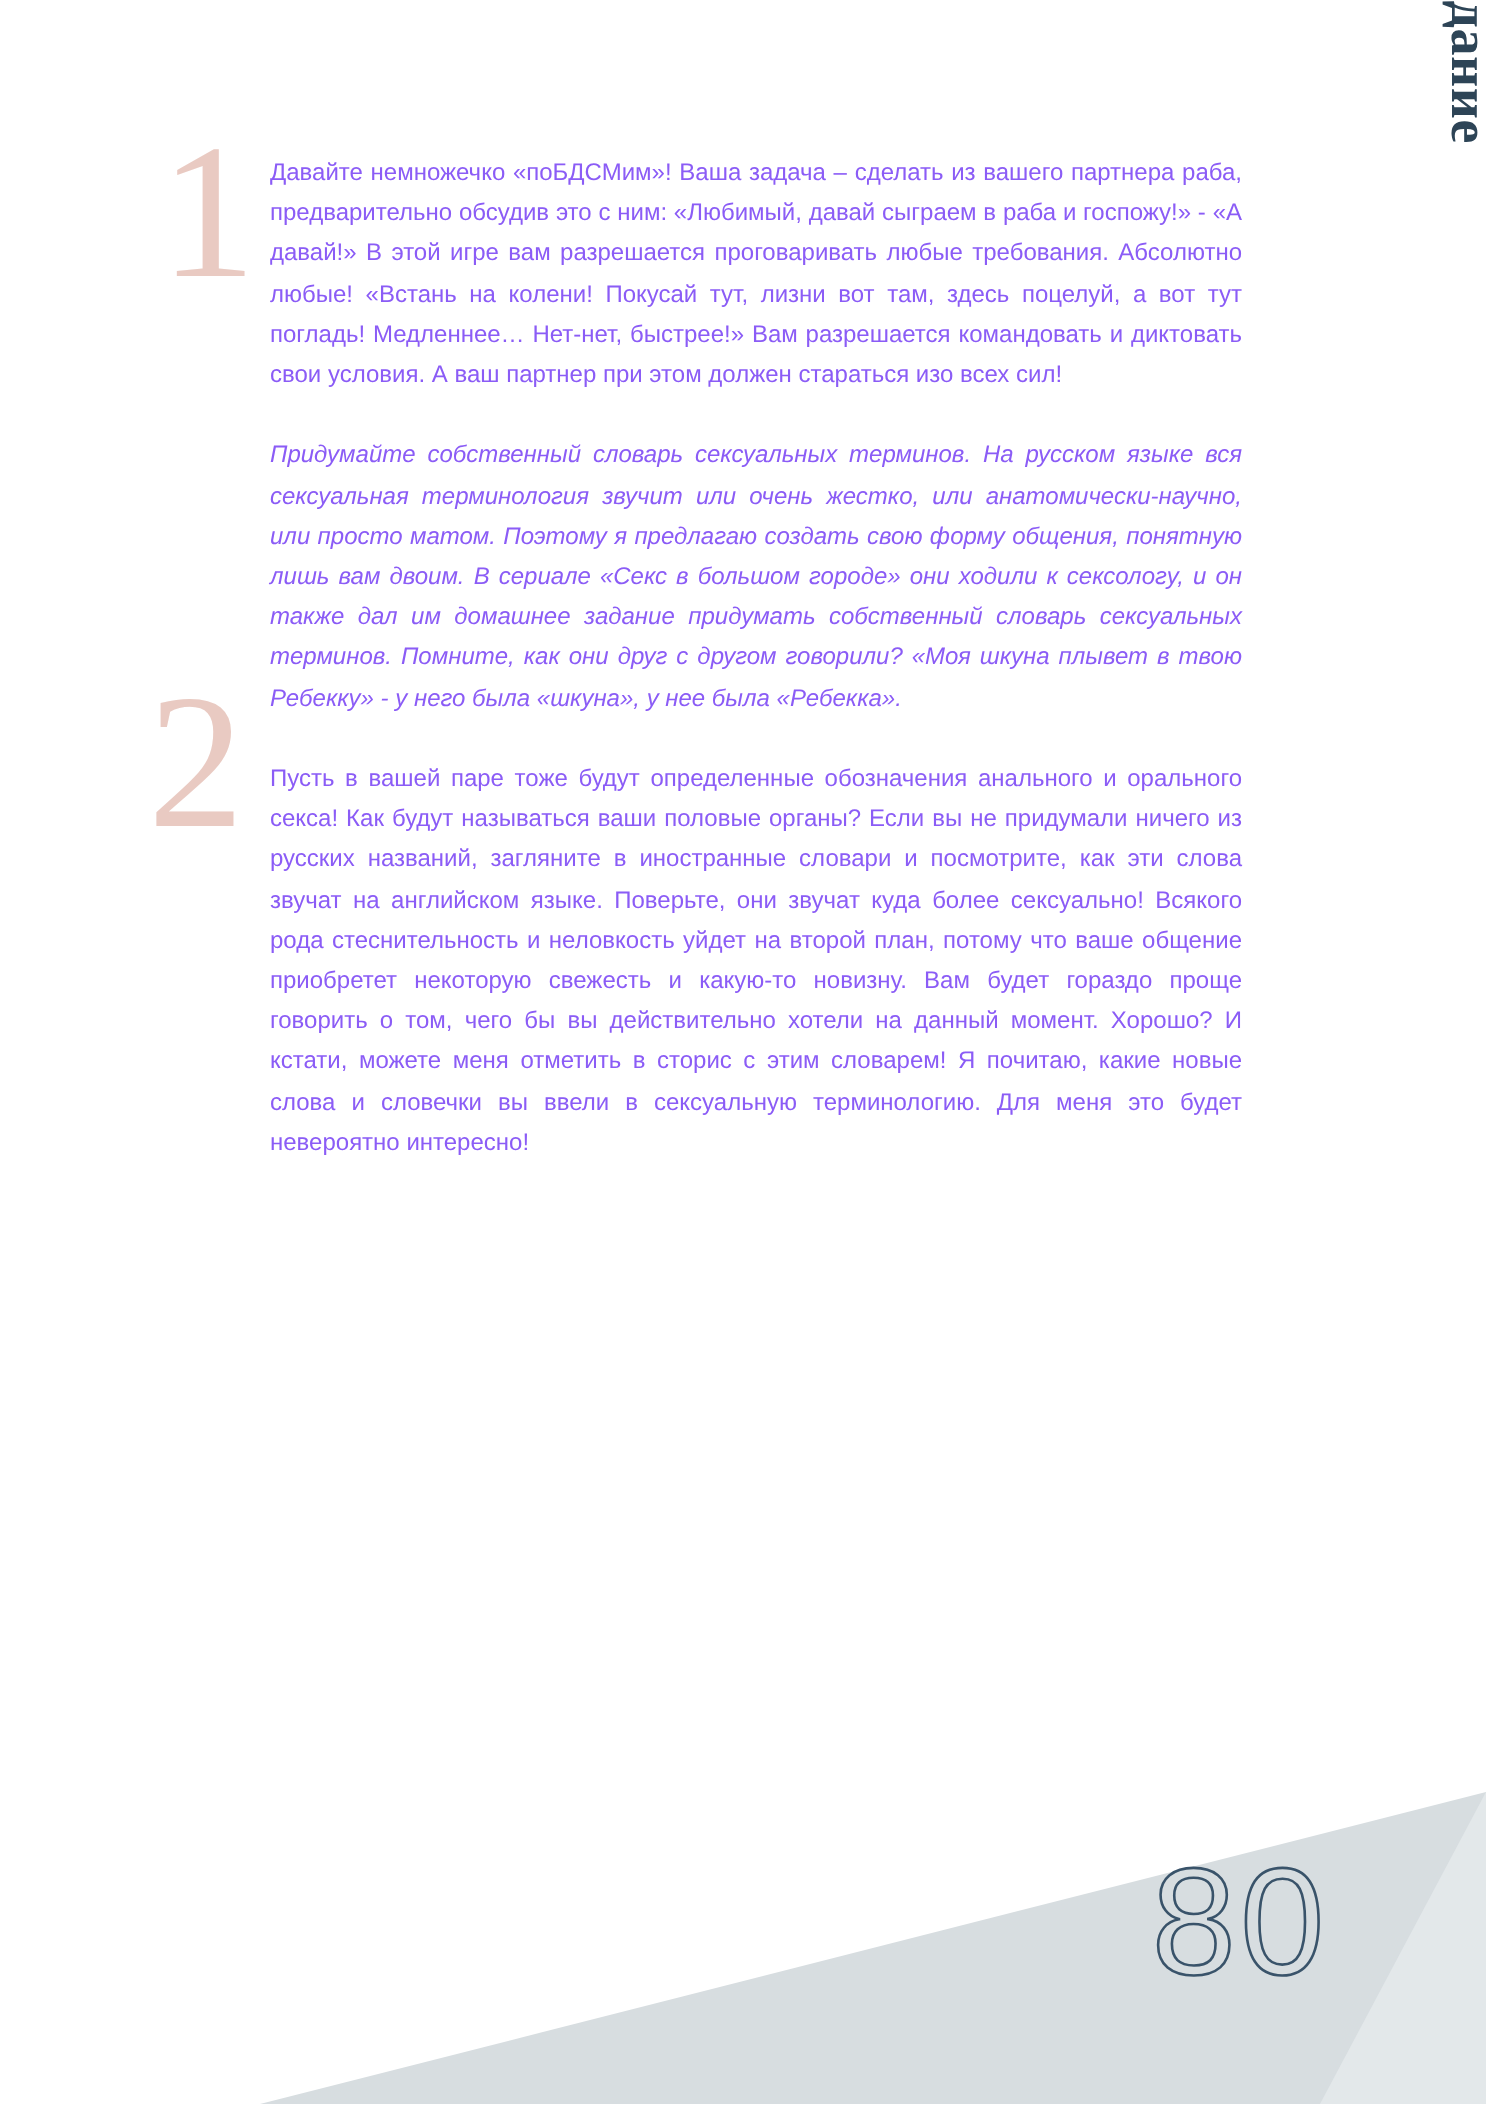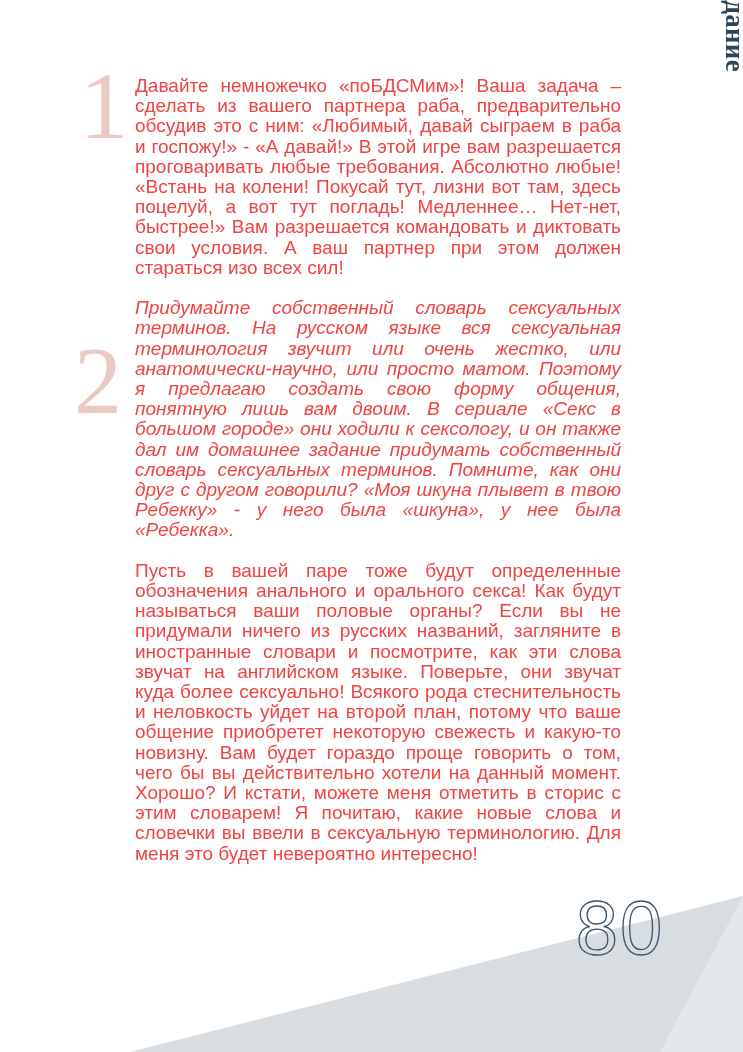--- a/index.html
+++ b/index.html
@@ -47,23 +47,23 @@
   .column {
     position: absolute;
     left: 135px;
     top: 76px;
     width: 486px;
   }
 
   .para {
     margin: 0 0 0 0;
     font-family: "Liberation Sans", sans-serif;
-    font-size: 19px;
+    font-size: 12px;
     line-height: 20.2px;
-    color: #ef4444;
+    color: #8b5cf6;
     text-align: justify;
     text-justify: inter-word;
     hyphens: none;
   }
 
   .para + .para { margin-top: 20.2px; }
 
   
   .block-2 { margin-top: 263px; font-style: italic; }
 
@@ -81,21 +81,21 @@
     line-height: 1;
     color: #2d4456;
     letter-spacing: 0.3px;
     user-select: none;
   }
 
   
   .page-number {
     position: absolute;
     left: 620px;
-    top: 928px;
+    top: 962px;
     transform: translate(-50%, -50%);
     font-family: "Liberation Sans", sans-serif;
     font-weight: 300;
     font-size: 76px;
     line-height: 1;
     letter-spacing: 2px;
     color: transparent;
     -webkit-text-stroke: 1.3px #39536a;
     user-select: none;
   }

